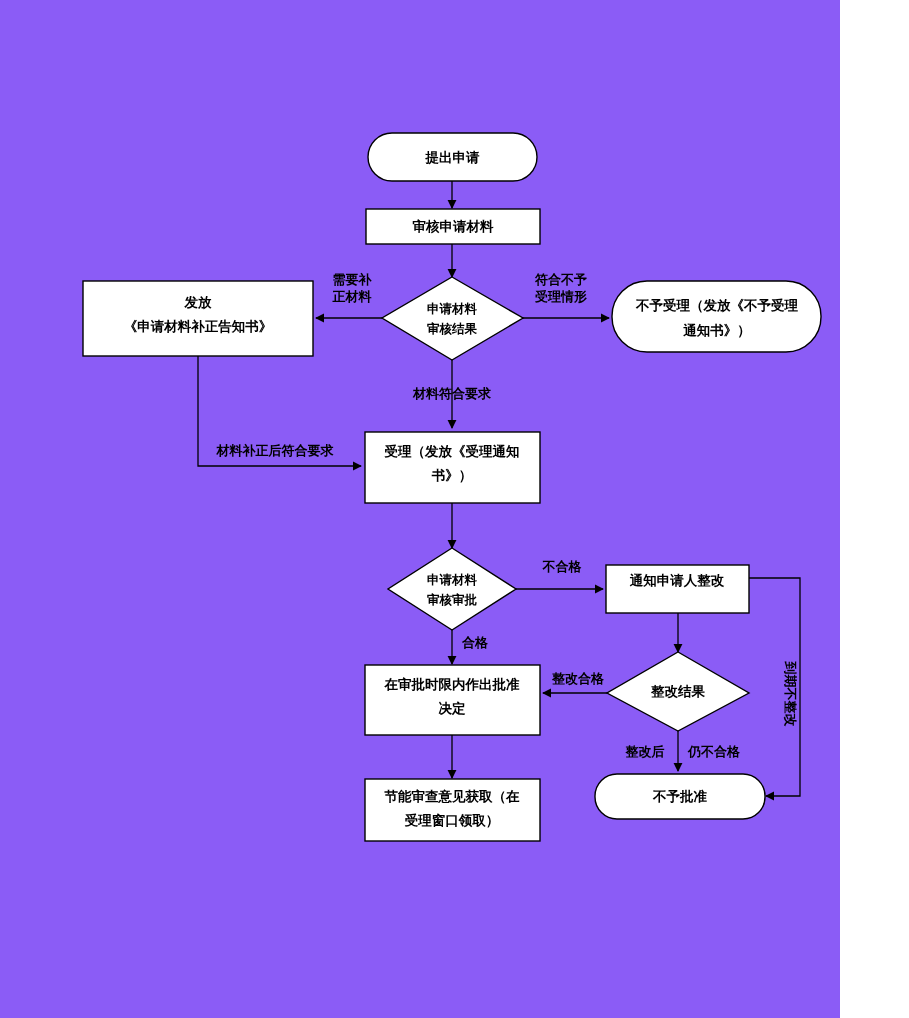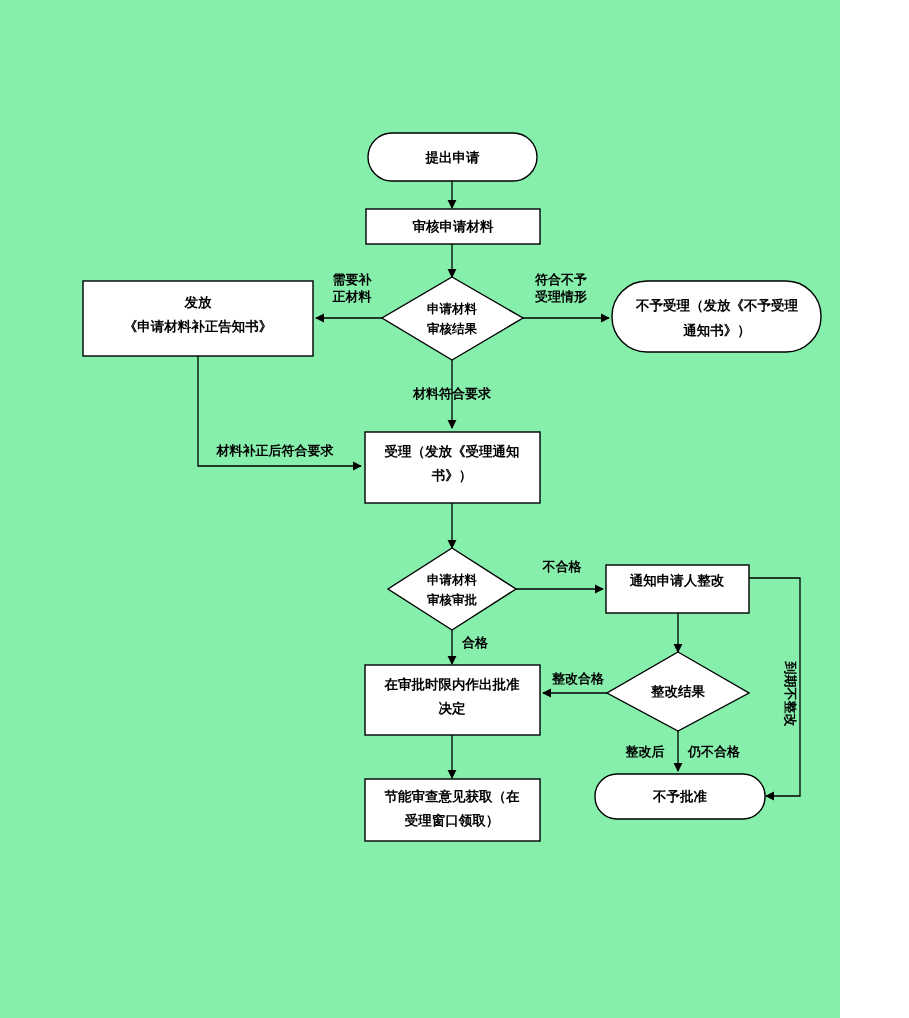--- a/index.html
+++ b/index.html
@@ -10,21 +10,21 @@
   body {
     width: 909px;
     height: 1018px;
     font-family: "DejaVu Sans", "Liberation Sans", sans-serif;
     overflow: hidden;
   }
   #flow-root {
     position: relative;
     width: 840px;
     height: 1018px;
-    background: #86efac;
+    background: #8b5cf6;
   }
   svg#flow-svg {
     display: block;
     width: 909px;
     height: 1018px;
   }
   .node-shape {
     fill: #ffffff;
     stroke: #000000;
     stroke-width: 1.4;

